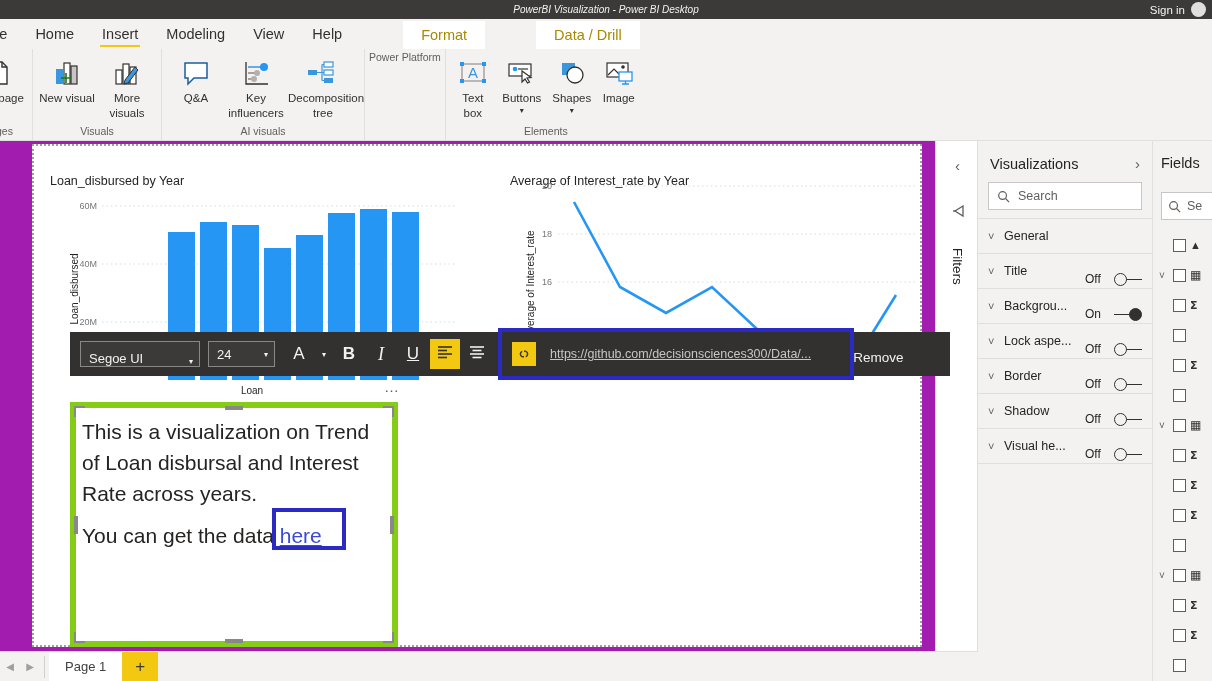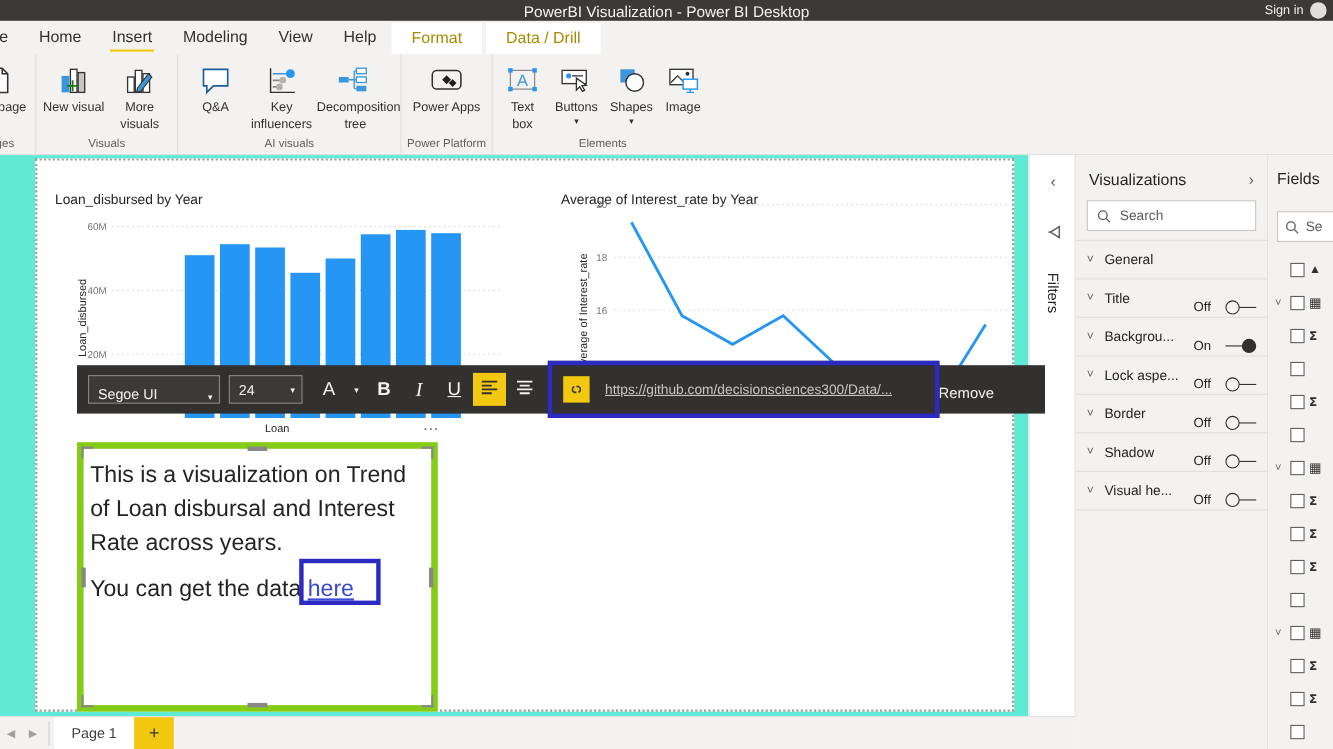--- a/index.html
+++ b/index.html
@@ -11,21 +11,21 @@
     color:#252423;
     position:relative;
   }
 
   
   .titlebar {
     position:absolute; left:0; top:0; width:1212px; height:19px;
     background:#3b3a39; color:#ffffff;
     display:flex; align-items:center; justify-content:center;
   }
-  .titlebar-text { font-size:14px; color:#f3f2f1; white-space:nowrap; }
+  .titlebar-text { font-size:10px; color:#f3f2f1; white-space:nowrap;font-style:italic; }
   .titlebar-right {
     position:absolute; right:6px; top:0; height:19px;
     display:flex; align-items:center; gap:6px;
   }
   .signin-text { font-size:11.5px; color:#f3f2f1; }
   .avatar-circle {
     width:15px; height:15px; border-radius:50%;
     background:#e1dfdd;
   }
 
@@ -45,20 +45,21 @@
   .rtab.file { color:#323130; padding-left:2px; }
   .rtab.active { color:#323130; }
   .rtab.active::after {
     content:""; position:absolute; left:12px; right:12px; bottom:2px;
     height:2.5px; background:#f2c811;
   }
   .rtab.ctx {
     background:#ffffff; color:#a68a00;
     height:28px; line-height:28px;
     padding:0 18px;
+    margin-left:47px;
   }
   .ctx-gap { width:4px; }
 
   
   .ribbon-body {
     position:absolute; left:0; top:30px; width:1212px; height:92px;
     background:#f3f2f1; border-bottom:1px solid #e1dfdd;
     display:flex; align-items:stretch;
   }
   .rgroup {
@@ -81,21 +82,21 @@
   .rbtn-icon { height:36px; display:flex; align-items:center; justify-content:center; }
   .rbtn-label {
     font-size:11.5px; color:#323130; text-align:center;
     line-height:15px; width:100%;
   }
   .chev { font-size:8px; color:#323130; }
 
   
   .canvas-area {
     position:absolute; left:0; top:141px; width:935px; height:510px;
-    background:#5eead4;
+    background:#a21caf;
   }
   .report-page {
     position:absolute; left:32px; top:3px; width:890px; height:503px;
     background:#ffffff;
     border:2px dotted #a19f9d;
   }
 
   
   .visual-bar {
     position:absolute; left:8px; top:8px; width:420px; height:250px;
@@ -405,32 +406,20 @@
               <path d="M12 13.5 h5 M17 5.5 v16 M17 5.5 h2 M17 13.5 h2 M17 21.5 h2" stroke="#3a96dd" stroke-width="1.2" fill="none"></path>
             </svg>
           </div>
           <div class="rbtn-label">Decomposition tree</div>
         </div>
       </div>
       <div class="rgroup-label">AI visuals</div>
     </div>
 
     <div class="rgroup">
-      <div class="rgroup-items">
-        <div class="rbtn wide">
-          <div class="rbtn-icon">
-            <svg width="34" height="28" viewBox="0 0 34 28">
-              <rect x="4" y="5" width="26" height="17" rx="4" fill="none" stroke="#323130" stroke-width="1.4"></rect>
-              <path d="M13 13.5 l4-4 4 4 -4 4 z" fill="#201f1e"></path>
-              <path d="M19 16.5 l3.5-3.5 3.5 3.5 -3.5 3.5 z" fill="#201f1e"></path>
-            </svg>
-          </div>
-          <div class="rbtn-label">Power Apps</div>
-        </div>
-      </div>
       <div class="rgroup-label">Power Platform</div>
     </div>
 
     <div class="rgroup">
       <div class="rgroup-items">
         <div class="rbtn" style="width:46px;">
           <div class="rbtn-icon">
             <svg width="32" height="28" viewBox="0 0 32 28">
               <rect x="5" y="5" width="22" height="17" fill="none" stroke="#8a8886" stroke-width="1.1"></rect>
               <text x="16" y="19" font-size="15" fill="#3a96dd" text-anchor="middle" font-family="Liberation Sans">A</text>

